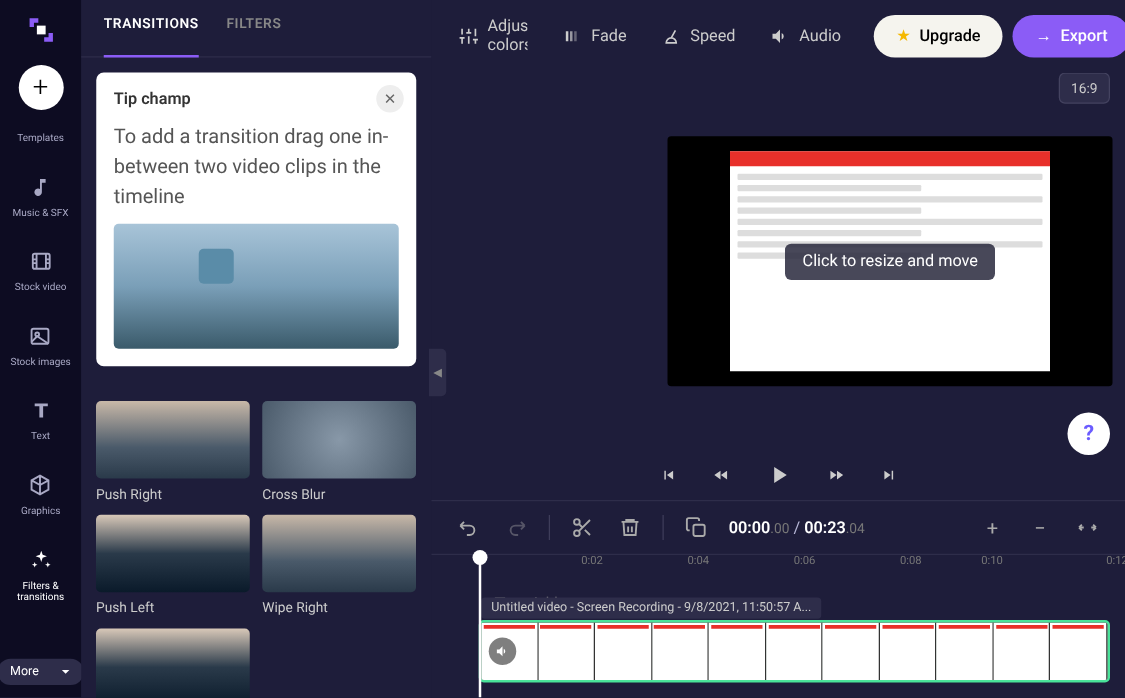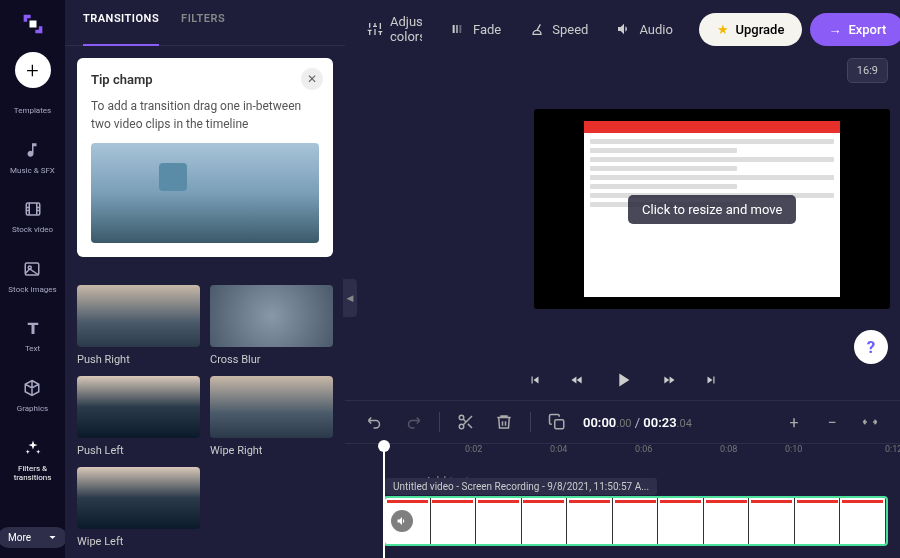--- a/index.html
+++ b/index.html
@@ -14,21 +14,21 @@
 .lb-item span{font-size:8px;color:#a8a8c4;text-align:center;line-height:1.2}
 .lb-item.active span{color:#fff}
 .more-btn{margin-top:auto;margin-bottom:10px;background:#2e2d4a;color:#fff;border:none;border-radius:14px;padding:5px 10px;font-size:10px;cursor:pointer;display:flex;align-items:center;gap:17px}
 .panel{width:280px;background:#1e1d3a;display:flex;flex-direction:column;flex-shrink:0;position:relative}
 .tabs{display:flex;gap:22px;padding:12px 18px;border-bottom:1px solid #2e2d4a}
 .tab{font-size:11px;font-weight:600;letter-spacing:.5px;color:#888;cursor:pointer;padding-bottom:8px}
 .tab.active{color:#fff;border-bottom:2px solid #8b5cf6;margin-bottom:-13px;padding-bottom:11px}
 .tip{background:#fff;color:#333;border-radius:6px;margin:12px;padding:14px;position:relative}
 .tip-title{font-size:13px;font-weight:600;margin-bottom:10px}
 .tip-close{position:absolute;top:10px;right:10px;width:22px;height:22px;border-radius:50%;background:#eee;display:flex;align-items:center;justify-content:center;font-size:12px;color:#666;cursor:pointer}
-.tip-body{font-size:12px;line-height:1.5;color:#555;margin-bottom:10px}
+.tip-body{font-size:16px;line-height:1.5;color:#555;margin-bottom:10px}
 .tip-img{height:100px;background:linear-gradient(180deg,#a8c4d8 0%,#7a9fb8 50%,#3a5a6a 100%);border-radius:4px;position:relative;overflow:hidden}
 .tip-img::before{content:"";position:absolute;left:30%;top:20%;width:28px;height:28px;background:#5a8ca8;border-radius:4px}
 .grid{display:grid;grid-template-columns:1fr 1fr;gap:10px;padding:16px 12px 12px;overflow-y:auto}
 .trans{display:flex;flex-direction:column;gap:6px;cursor:pointer}
 .trans-thumb{height:62px;border-radius:4px;background:linear-gradient(180deg,#c8b8a8 0%,#4a5a6a 60%,#2a3a4a 100%);position:relative}
 .trans-thumb.blur{background:radial-gradient(circle,#8898a8 0%,#4a5a6a 100%);filter:blur(.5px)}
 .trans-thumb.dark{background:linear-gradient(180deg,#d8c8b8 0%,#2a3a4a 50%,#0a1a2a 100%)}
 .trans-label{font-size:11px;color:#ccc}
 .collapse{position:absolute;right:-12px;top:50%;width:14px;height:38px;background:#2e2d4a;border-radius:0 4px 4px 0;display:flex;align-items:center;justify-content:center;cursor:pointer;font-size:9px;color:#888}
 .main{flex:1;display:flex;flex-direction:column;min-width:0}

